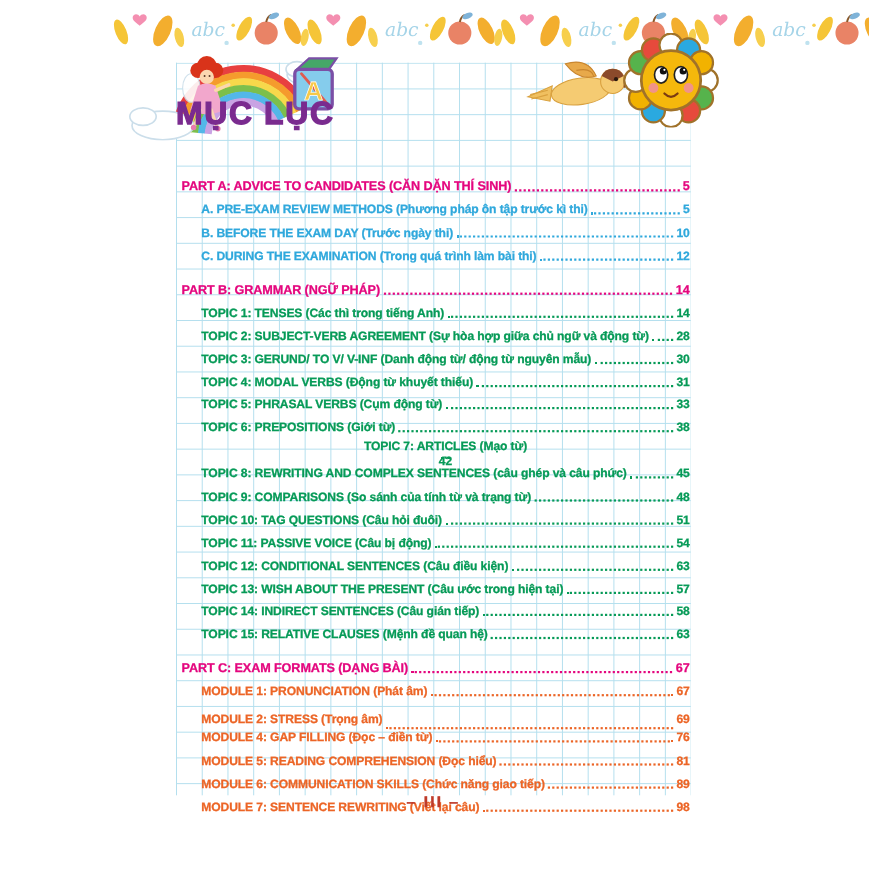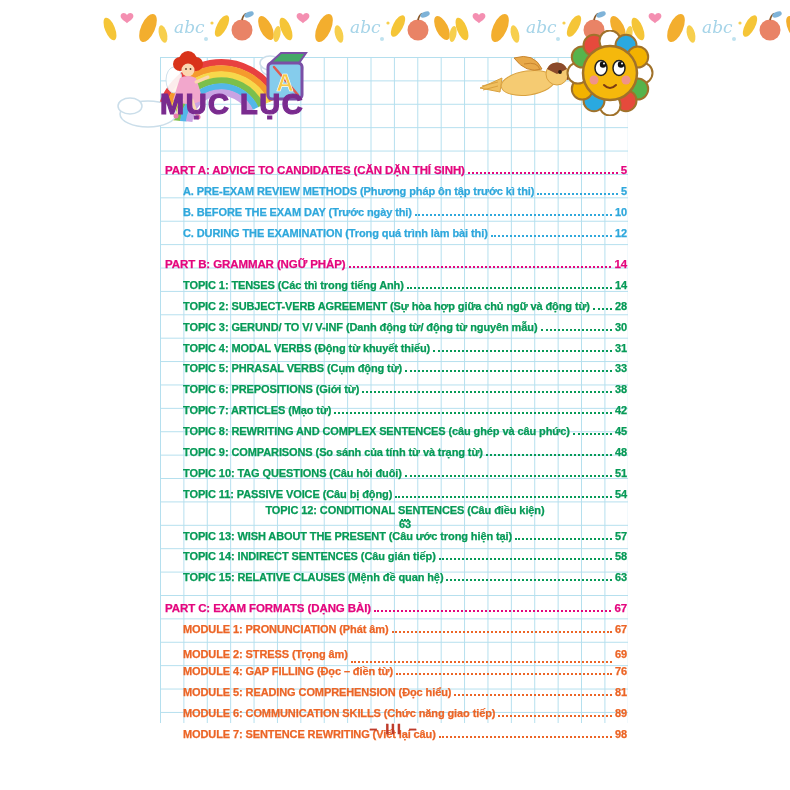--- a/index.html
+++ b/index.html
@@ -230,21 +230,21 @@
       <div class="toc-row indent" style="color: rgb(6, 154, 87);">
         <span class="label">TOPIC 5: PHRASAL VERBS (Cụm động từ)</span>
         <span class="leader"></span>
         <span class="pagenum">33</span>
       </div>
       <div class="toc-row indent" style="color: rgb(6, 154, 87);">
         <span class="label">TOPIC 6: PREPOSITIONS (Giới từ)</span>
         <span class="leader"></span>
         <span class="pagenum">38</span>
       </div>
-      <div class="toc-row indent" style="color: rgb(6, 154, 87);">
+      <div class="toc-row indent" style="color: rgb(6, 154, 87); flex-direction: column;">
         <span class="label">TOPIC 7: ARTICLES (Mạo từ)</span>
         <span class="leader"></span>
         <span class="pagenum">42</span>
       </div>
       <div class="toc-row indent" style="color: rgb(6, 154, 87);">
         <span class="label">TOPIC 8: REWRITING AND COMPLEX SENTENCES (câu ghép và câu phức)</span>
         <span class="leader"></span>
         <span class="pagenum">45</span>
       </div>
       <div class="toc-row indent" style="color: rgb(6, 154, 87);">
@@ -255,21 +255,21 @@
       <div class="toc-row indent" style="color: rgb(6, 154, 87);">
         <span class="label">TOPIC 10: TAG QUESTIONS (Câu hỏi đuôi)</span>
         <span class="leader"></span>
         <span class="pagenum">51</span>
       </div>
       <div class="toc-row indent" style="color: rgb(6, 154, 87);">
         <span class="label">TOPIC 11: PASSIVE VOICE (Câu bị động)</span>
         <span class="leader"></span>
         <span class="pagenum">54</span>
       </div>
-      <div class="toc-row indent" style="color: rgb(6, 154, 87); flex-direction: column;">
+      <div class="toc-row indent" style="color: rgb(6, 154, 87);">
         <span class="label">TOPIC 12: CONDITIONAL SENTENCES (Câu điều kiện)</span>
         <span class="leader"></span>
         <span class="pagenum">63</span>
       </div>
       <div class="toc-row indent" style="color: rgb(6, 154, 87);">
         <span class="label">TOPIC 13: WISH ABOUT THE PRESENT (Câu ước trong hiện tại)</span>
         <span class="leader"></span>
         <span class="pagenum">57</span>
       </div>
       <div class="toc-row indent" style="color: rgb(6, 154, 87);">

